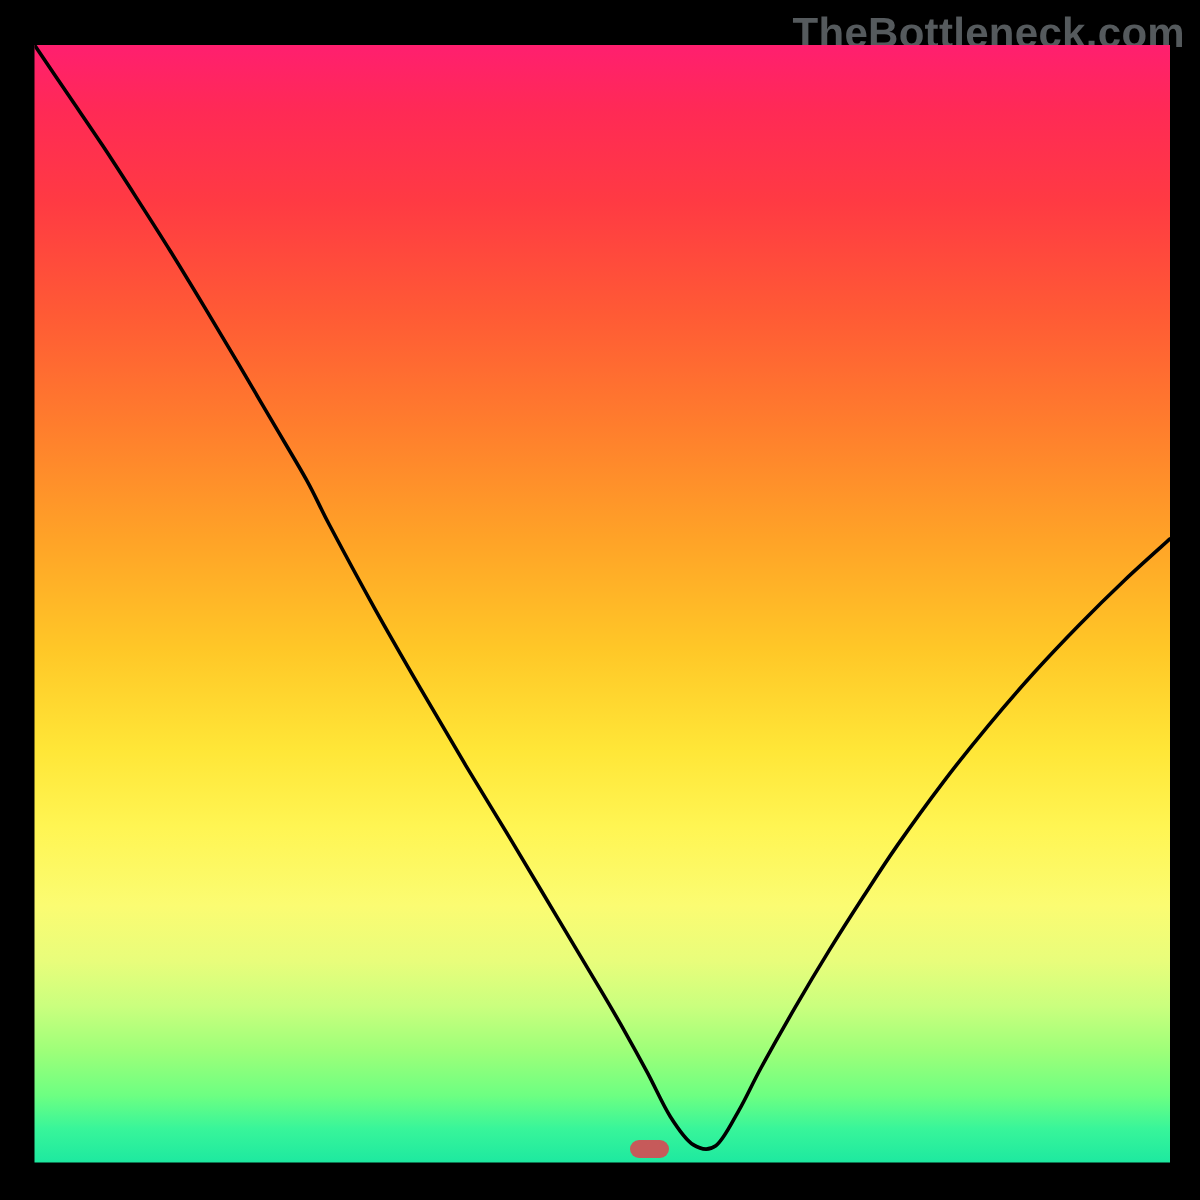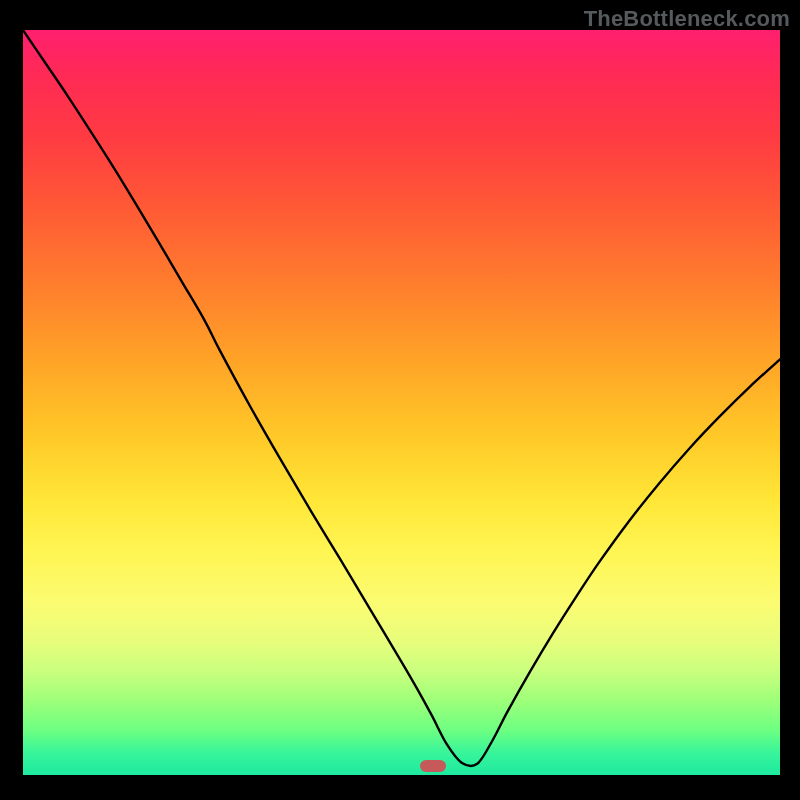--- a/index.html
+++ b/index.html
@@ -14,21 +14,21 @@
     position: relative;
     width: 800px;
     height: 800px;
     background: #000;
   }
   .watermark {
     position: absolute;
     top: 6px;
     right: 10px;
     font-family: Arial, Helvetica, sans-serif;
-    font-size: 22px;
+    font-size: 28px;
     font-weight: 600;
     color: #555a5d;
     letter-spacing: 0.2px;
     user-select: none;
   }
   .plot-area {
     position: absolute;
     left: 23px;
     top: 30px;
     width: 757px;

